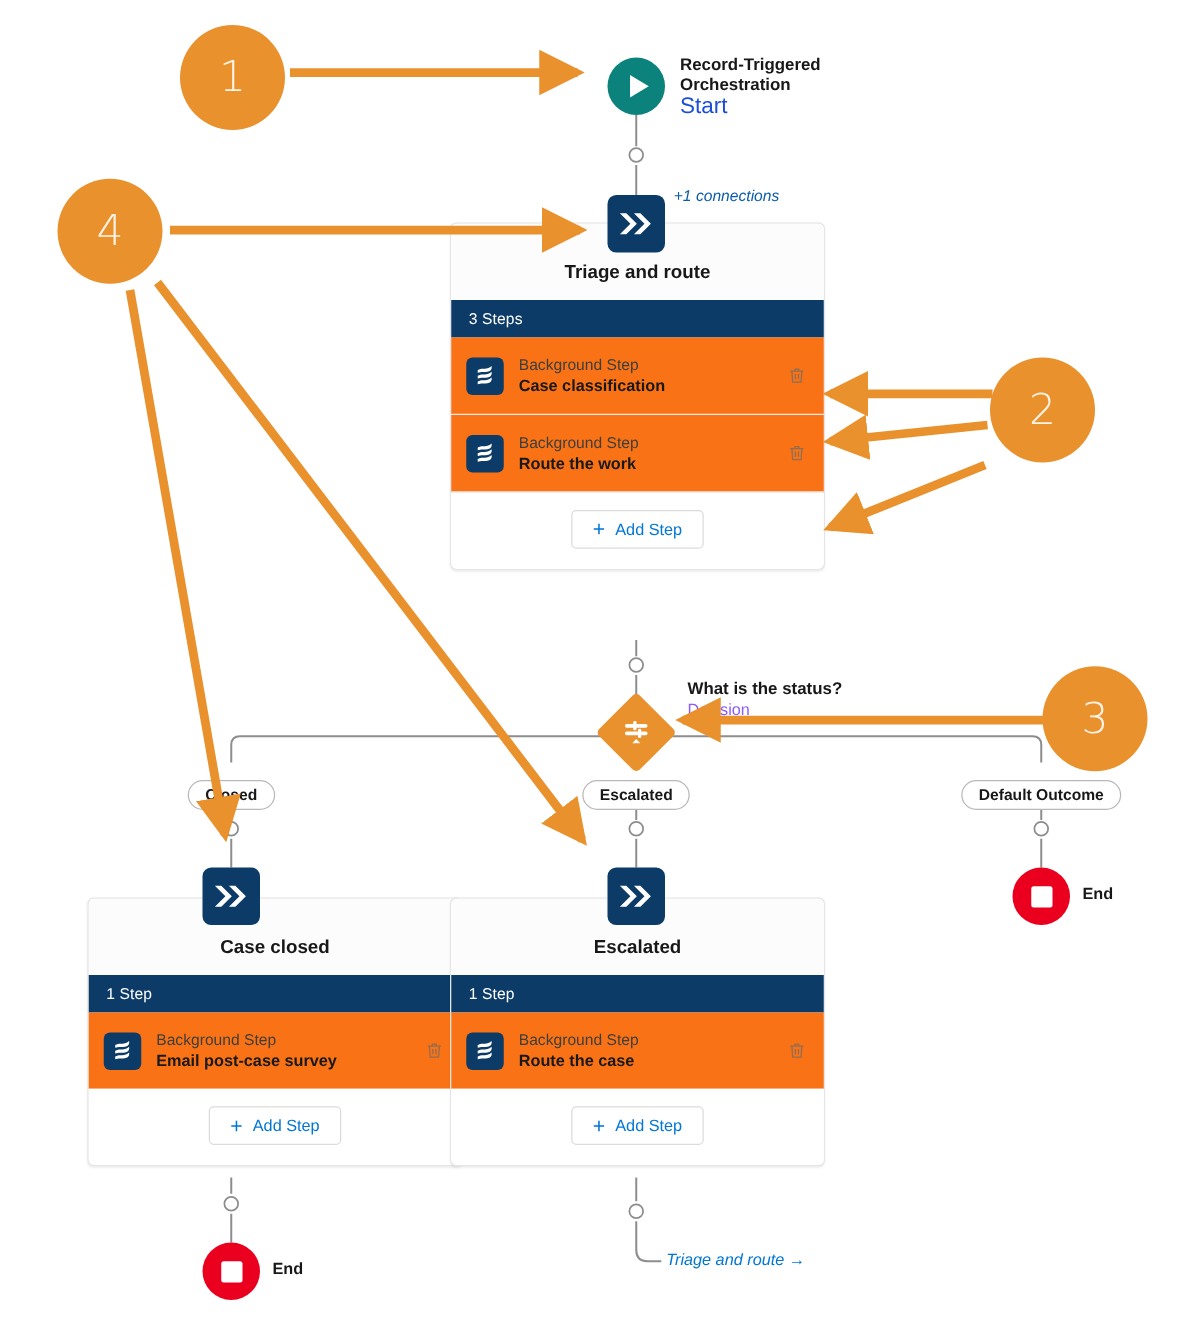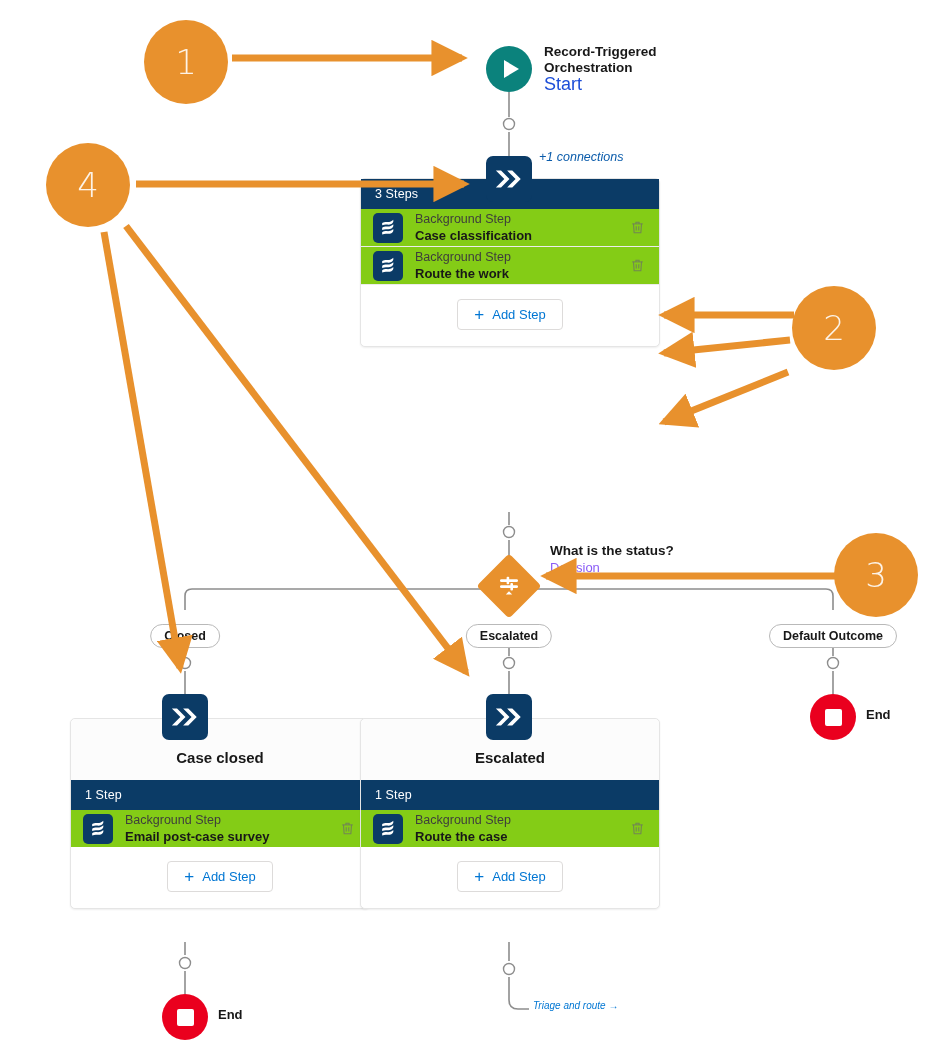--- a/index.html
+++ b/index.html
@@ -66,23 +66,23 @@
     border-radius:5px 5px 0 0;
   }
   .card-steps-bar{
     background:#0b3b66;color:#fff;
     font-size:12.5px;
     padding:8px 14px;
     letter-spacing:.1px;
   }
   .step-row{
     display:flex;align-items:center;
-    padding:2px 12px;
+    padding:14px 12px;
     border-bottom:1px solid #ececec;
-    background:#84cc16;
+    background:#f97316;
   }
   .step-row:last-of-type{border-bottom:1px solid #ececec;}
   .step-icon{
     width:30px;height:30px;border-radius:5px;
     background:#0b3b66;
     flex:0 0 30px;
     display:flex;align-items:center;justify-content:center;
   }
   .step-texts{margin-left:12px;flex:1 1 auto;min-width:0;}
   .step-kind{font-size:12.5px;color:#3e3e3c;line-height:16px;}
@@ -134,21 +134,21 @@
   }
   .end-circle .sq{width:17px;height:17px;background:#fff;border-radius:2px;}
   .end-label{
     position:absolute;left:56px;top:13px;
     font-size:13px;font-weight:bold;color:#181818;
   }
 
   
   .goto-link{
     position:absolute;z-index:8;
-    font-size:10px;font-style:italic;color:#0176d3;
+    font-size:13px;font-style:italic;color:#0176d3;
     white-space:nowrap;cursor:pointer;
   }
   .conn-link{
     position:absolute;z-index:14;
     font-size:12.5px;font-style:italic;color:#0b5cab;
     white-space:nowrap;cursor:pointer;
   }
 
   
   .anno{
@@ -209,20 +209,21 @@
         <div class="tri"></div>
       </div>
     <div class="start-label">
       <div class="t1">Record-Triggered</div>
       <div class="t1">Orchestration</div>
       <div class="t2">Start</div>
     </div>
   </div>
 
   <div class="card" style="left:360px;top:178px;width:298px;">
+    <div class="card-title">Triage and route</div>
     <div class="card-steps-bar">3 Steps</div>
 
     <div class="step-row">
       <div class="step-icon">
         <svg width="19" height="19" viewBox="0 0 24 24" fill="#ffffff">
           <path d="M4 6.4c4-2.6 7-0.6 10-1.8 2-0.8 3.2-1.6 4-2.4 0.6 2.6-0.4 4.4-2.4 5.4-3.4 1.8-7-0.4-11.6 1.6z"></path>
           <path d="M4 12.2c4-2.6 7-0.6 10-1.8 2-0.8 3.2-1.6 4-2.4 0.6 2.6-0.4 4.4-2.4 5.4-3.4 1.8-7-0.4-11.6 1.6z"></path>
           <path d="M4 18c4-2.6 7-0.6 10-1.8 2-0.8 3.2-1.6 4-2.4 0.6 2.6-0.4 4.4-2.4 5.4-3.4 1.8-7-0.4-11.6 1.6z"></path>
         </svg>
       </div>

